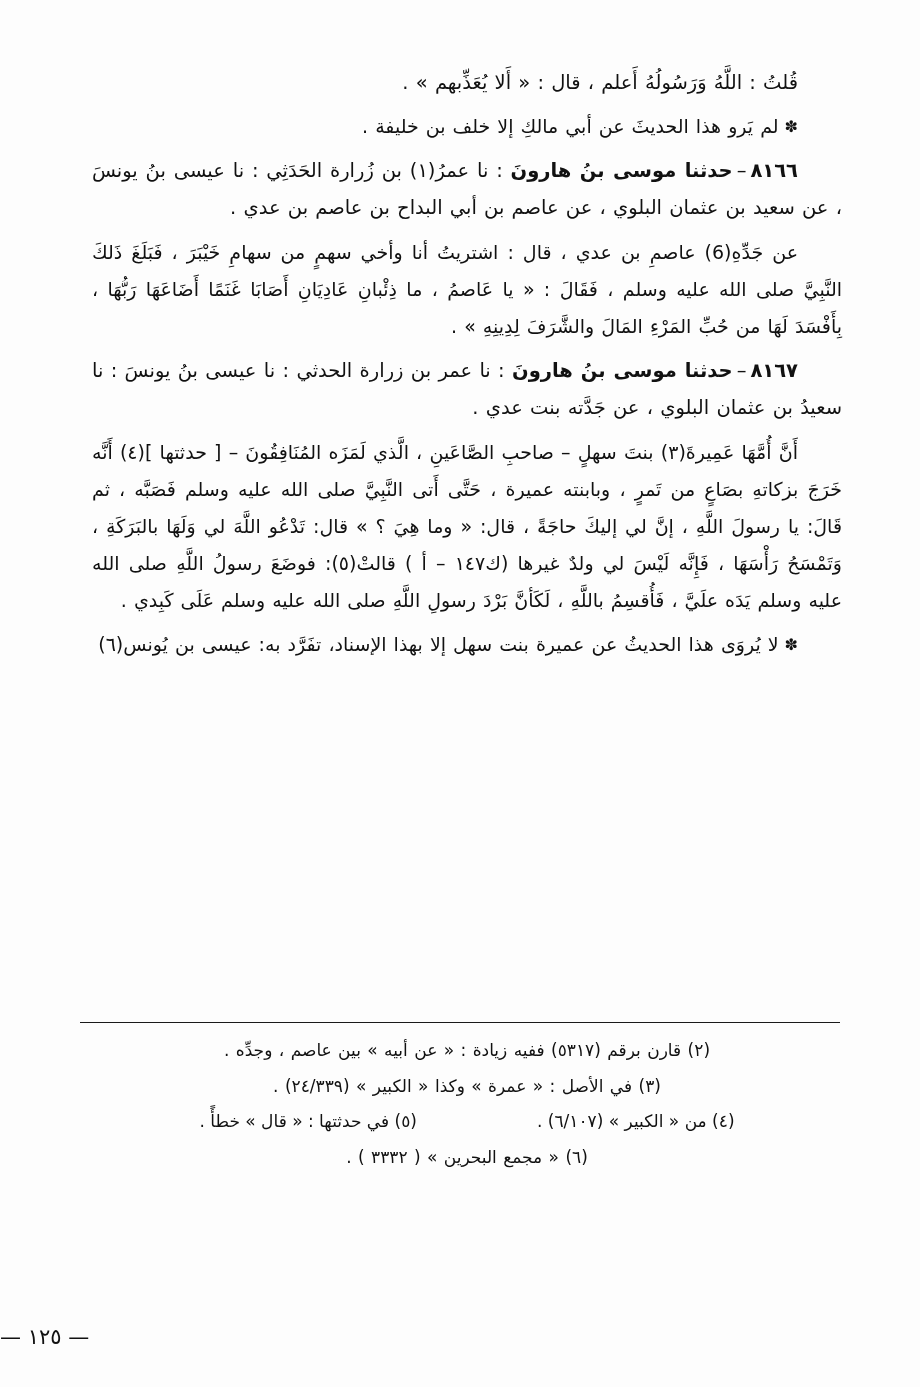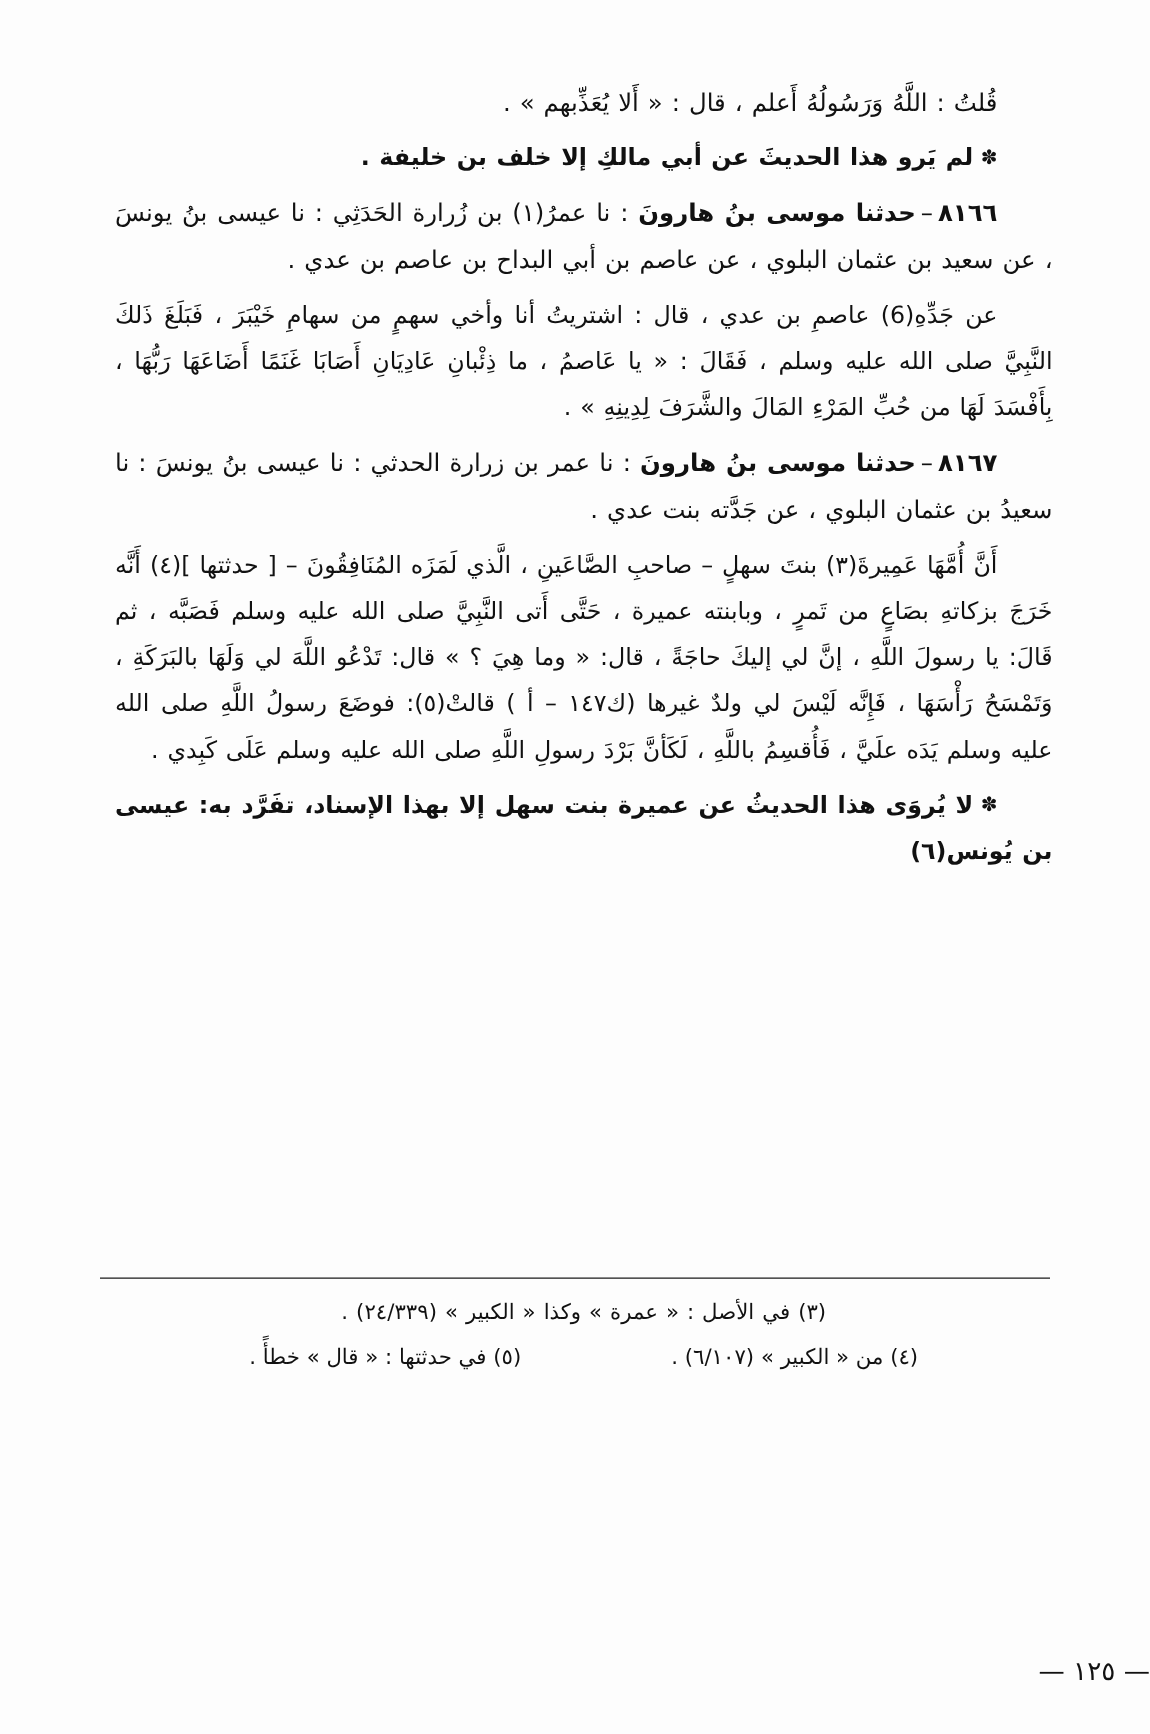--- a/index.html
+++ b/index.html
@@ -31,21 +31,21 @@
     margin: 0 0 7px 0;
     font-size: 19.5px;
     line-height: 1.92;
     letter-spacing: 0;
     word-spacing: 1px;
   }
   p.indent {
     text-indent: 44px;
   }
   p.bold {
-    font-weight: bold;
+    font-weight: normal;
     font-size: 19px;
   }
   p.narrative {
     font-size: 19px;
     line-height: 1.95;
   }
   .star {
     font-size: 16px;
     vertical-align: 1px;
     padding-left: 6px;
@@ -78,21 +78,21 @@
   .fn.two-col {
     display: flex;
     justify-content: center;
     gap: 120px;
   }
   .pagenum {
     position: absolute;
     bottom: 38px;
     left: 0;
     right: 0;
-    text-align: right;
+    text-align: left;
     font-size: 21px;
     letter-spacing: 2px;
   }
   .dash { padding: 0 4px; }
 </style>
 </head>
 <body>
 
 <div class="page">
 
@@ -123,30 +123,38 @@
       <span class="star">✽</span><span>لا يُروَى هذا الحديثُ عن عميرة بنت سهل إلا بهذا الإسناد، تفَرَّد به: عيسى بن يُونس(٦)</span>
     </p>
 
 
   </div>
 
   <div class="rule"></div>
 
   <div class="footnotes">
     <p class="fn">
+      <span>(٢)</span>
+      <span>قارن برقم (٥٣١٧) ففيه زيادة : « عن أبيه » بين عاصم ، وجدِّه .</span>
+    </p>
+    <p class="fn">
       <span>(٣)</span>
       <span>في الأصل : « عمرة » وكذا « الكبير » (٢٤/٣٣٩) .</span>
     </p>
     <div class="fn two-col">
       <span>
         <span>(٤)</span>
         <span>من « الكبير » (٦/١٠٧) .</span>
       </span>
       <span>
         <span>(٥)</span>
         <span>في حدثتها : « قال » خطأً .</span>
       </span>
     </div>
+    <p class="fn">
+      <span>(٦)</span>
+      <span>« مجمع البحرين » ( ٣٣٣٢ ) .</span>
+    </p>
   </div>
 
   <div class="pagenum">— ١٢٥ —</div>
 
 </div>
 
 </body></html>

